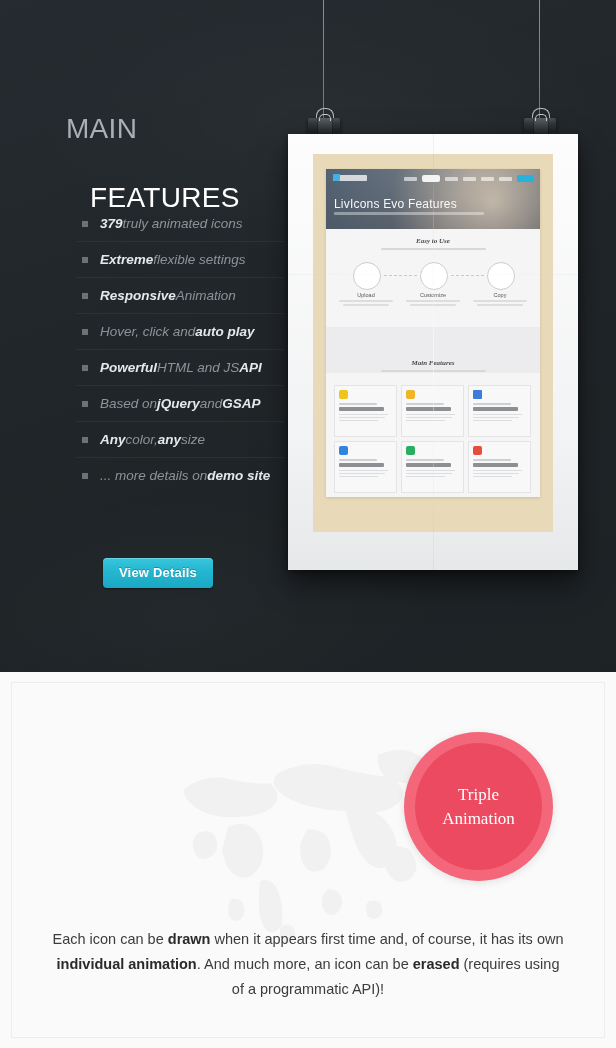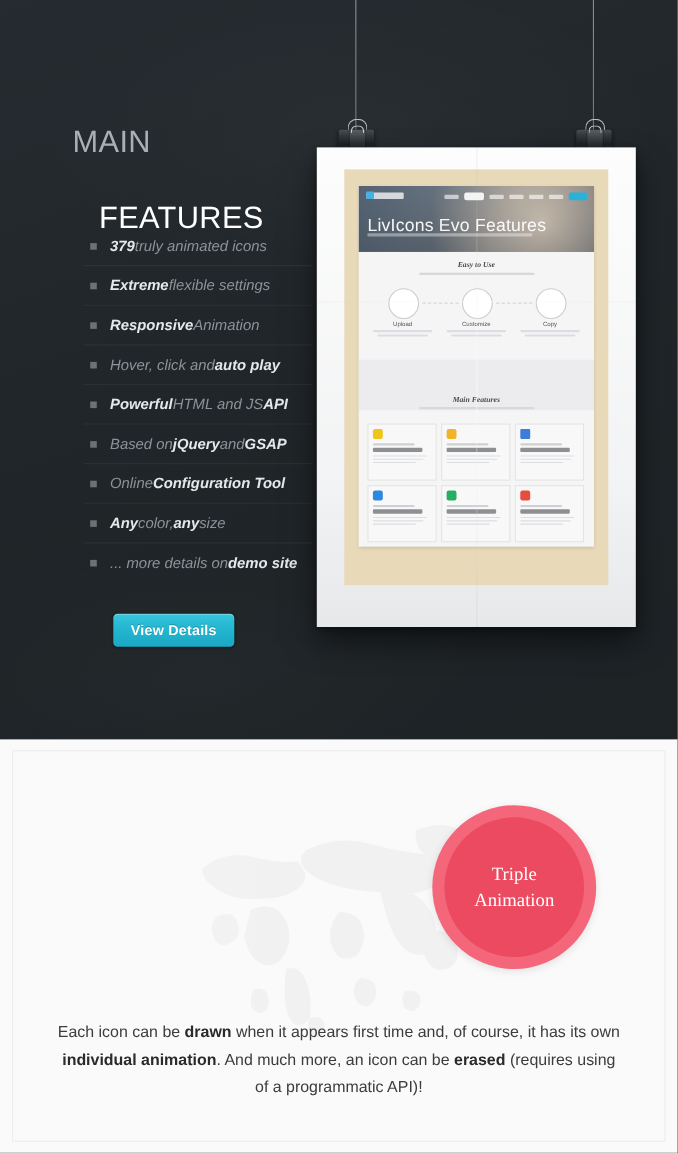--- a/index.html
+++ b/index.html
@@ -122,21 +122,21 @@
                linear-gradient(0deg,rgba(40,50,62,.45),rgba(40,50,62,.15));
   }
   .shot .logo{position:absolute;left:7px;top:6px;width:34px;height:6px;background:rgba(255,255,255,.75);border-radius:1px;z-index:2;}
   .shot .logo-sq{position:absolute;left:7px;top:5px;width:7px;height:7px;background:#45b0e3;border-radius:1px;z-index:3;}
   .shot .navitems{position:absolute;right:6px;top:6px;z-index:2;display:flex;gap:5px;align-items:center;}
   .shot .navitems i{display:block;width:13px;height:4px;background:rgba(255,255,255,.6);border-radius:1px;}
   .shot .navitems i.active{background:rgba(255,255,255,.9);width:18px;height:7px;border-radius:2px;}
   .shot .navitems i.cta{background:#27b2dc;width:17px;height:7px;border-radius:2px;}
   .shot .hero-title{
     position:absolute;left:8px;top:28px;z-index:2;
-    color:rgba(255,255,255,.95);font-size:16px;letter-spacing:.2px;
+    color:rgba(255,255,255,.95);font-size:12px;letter-spacing:.2px;
   }
   .shot .hero-sub{
     position:absolute;left:8px;top:43px;z-index:2;width:150px;height:3px;
     background:rgba(255,255,255,.38);border-radius:1px;
   }
   .shot .sec{position:absolute;left:0;width:214px;}
   .shot .sec-title{
     text-align:center;font-family:"Liberation Serif",serif;font-style:italic;
     font-size:7px;color:#4a4a4a;font-weight:700;
   }
@@ -175,21 +175,21 @@
     position:absolute;left:120px;top:10px;width:360px;height:300px;
     opacity:.5;
   }
   .excl{
     position:absolute;left:0;top:85px;width:316px;text-align:right;
     font-size:32px;line-height:40px;color:#3a3a3a;font-weight:400;letter-spacing:.4px;
   }
   .excl .e1{display:block;}
   .excl .e2{display:block;font-size:26px;line-height:34px;}
   .badge{
-    position:absolute;left:393px;top:732px;width:149px;height:149px;
+    position:absolute;left:404px;top:732px;width:149px;height:149px;
     border-radius:50%;background:#f4677a;
     display:flex;align-items:center;justify-content:center;
     box-shadow:0 2px 8px rgba(0,0,0,.10);
   }
   .badge .inner{
     width:127px;height:127px;border-radius:50%;background:#ec4a60;
     display:flex;flex-direction:column;align-items:center;justify-content:center;
     color:#fff;font-family:"Liberation Serif",serif;font-size:17px;line-height:24px;
   }
   .desc{
@@ -250,25 +250,20 @@
             <b>Powerful</b>
             <span class="lt"> HTML and JS </span>
             <b>API</b>
           </li>
           <li class="feat">
             <span class="bullet"></span>
             <span class="lt">Based on </span>
             <b>jQuery</b>
             <span class="lt"> and </span>
             <b>GSAP</b>
-          </li>
-          <li class="feat">
-            <span class="bullet"></span>
-            <span class="lt">Online </span>
-            <b>Configuration Tool</b>
           </li>
           <li class="feat">
             <span class="bullet"></span>
             <b>Any</b>
             <span class="lt"> color, </span>
             <b>any</b>
             <span class="lt"> size</span>
           </li>
           <li class="feat">
             <span class="bullet"></span>

